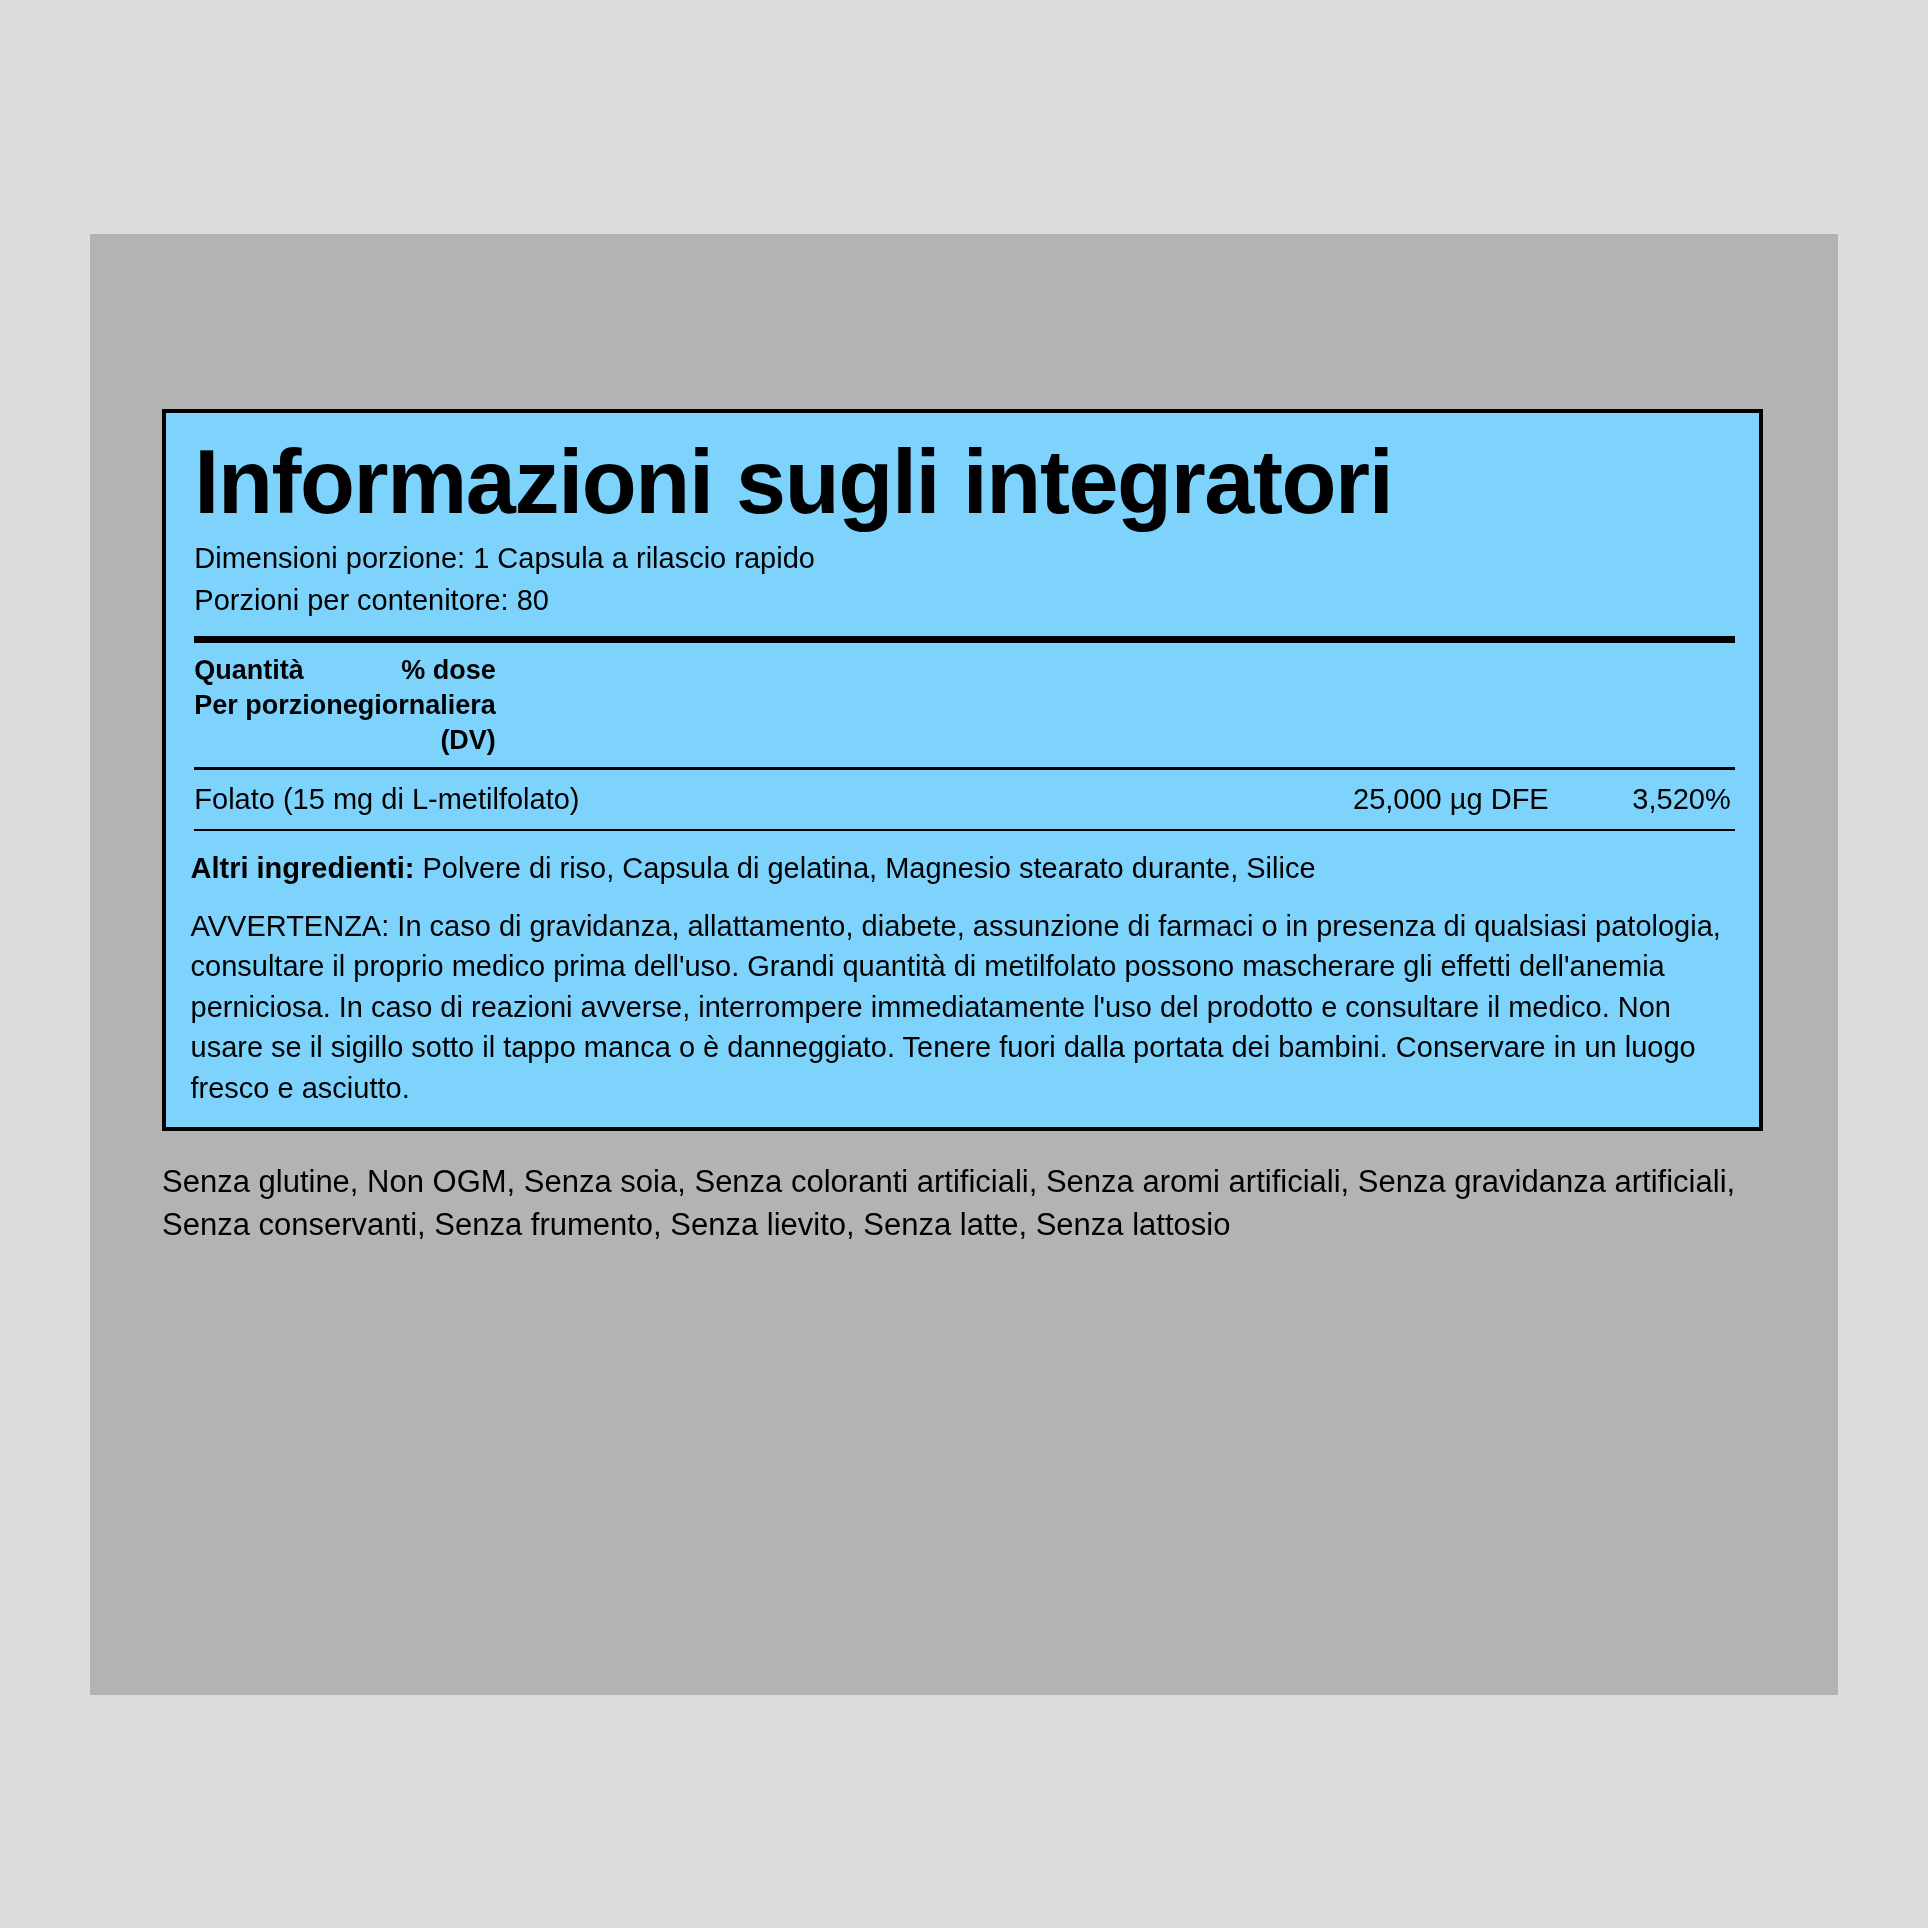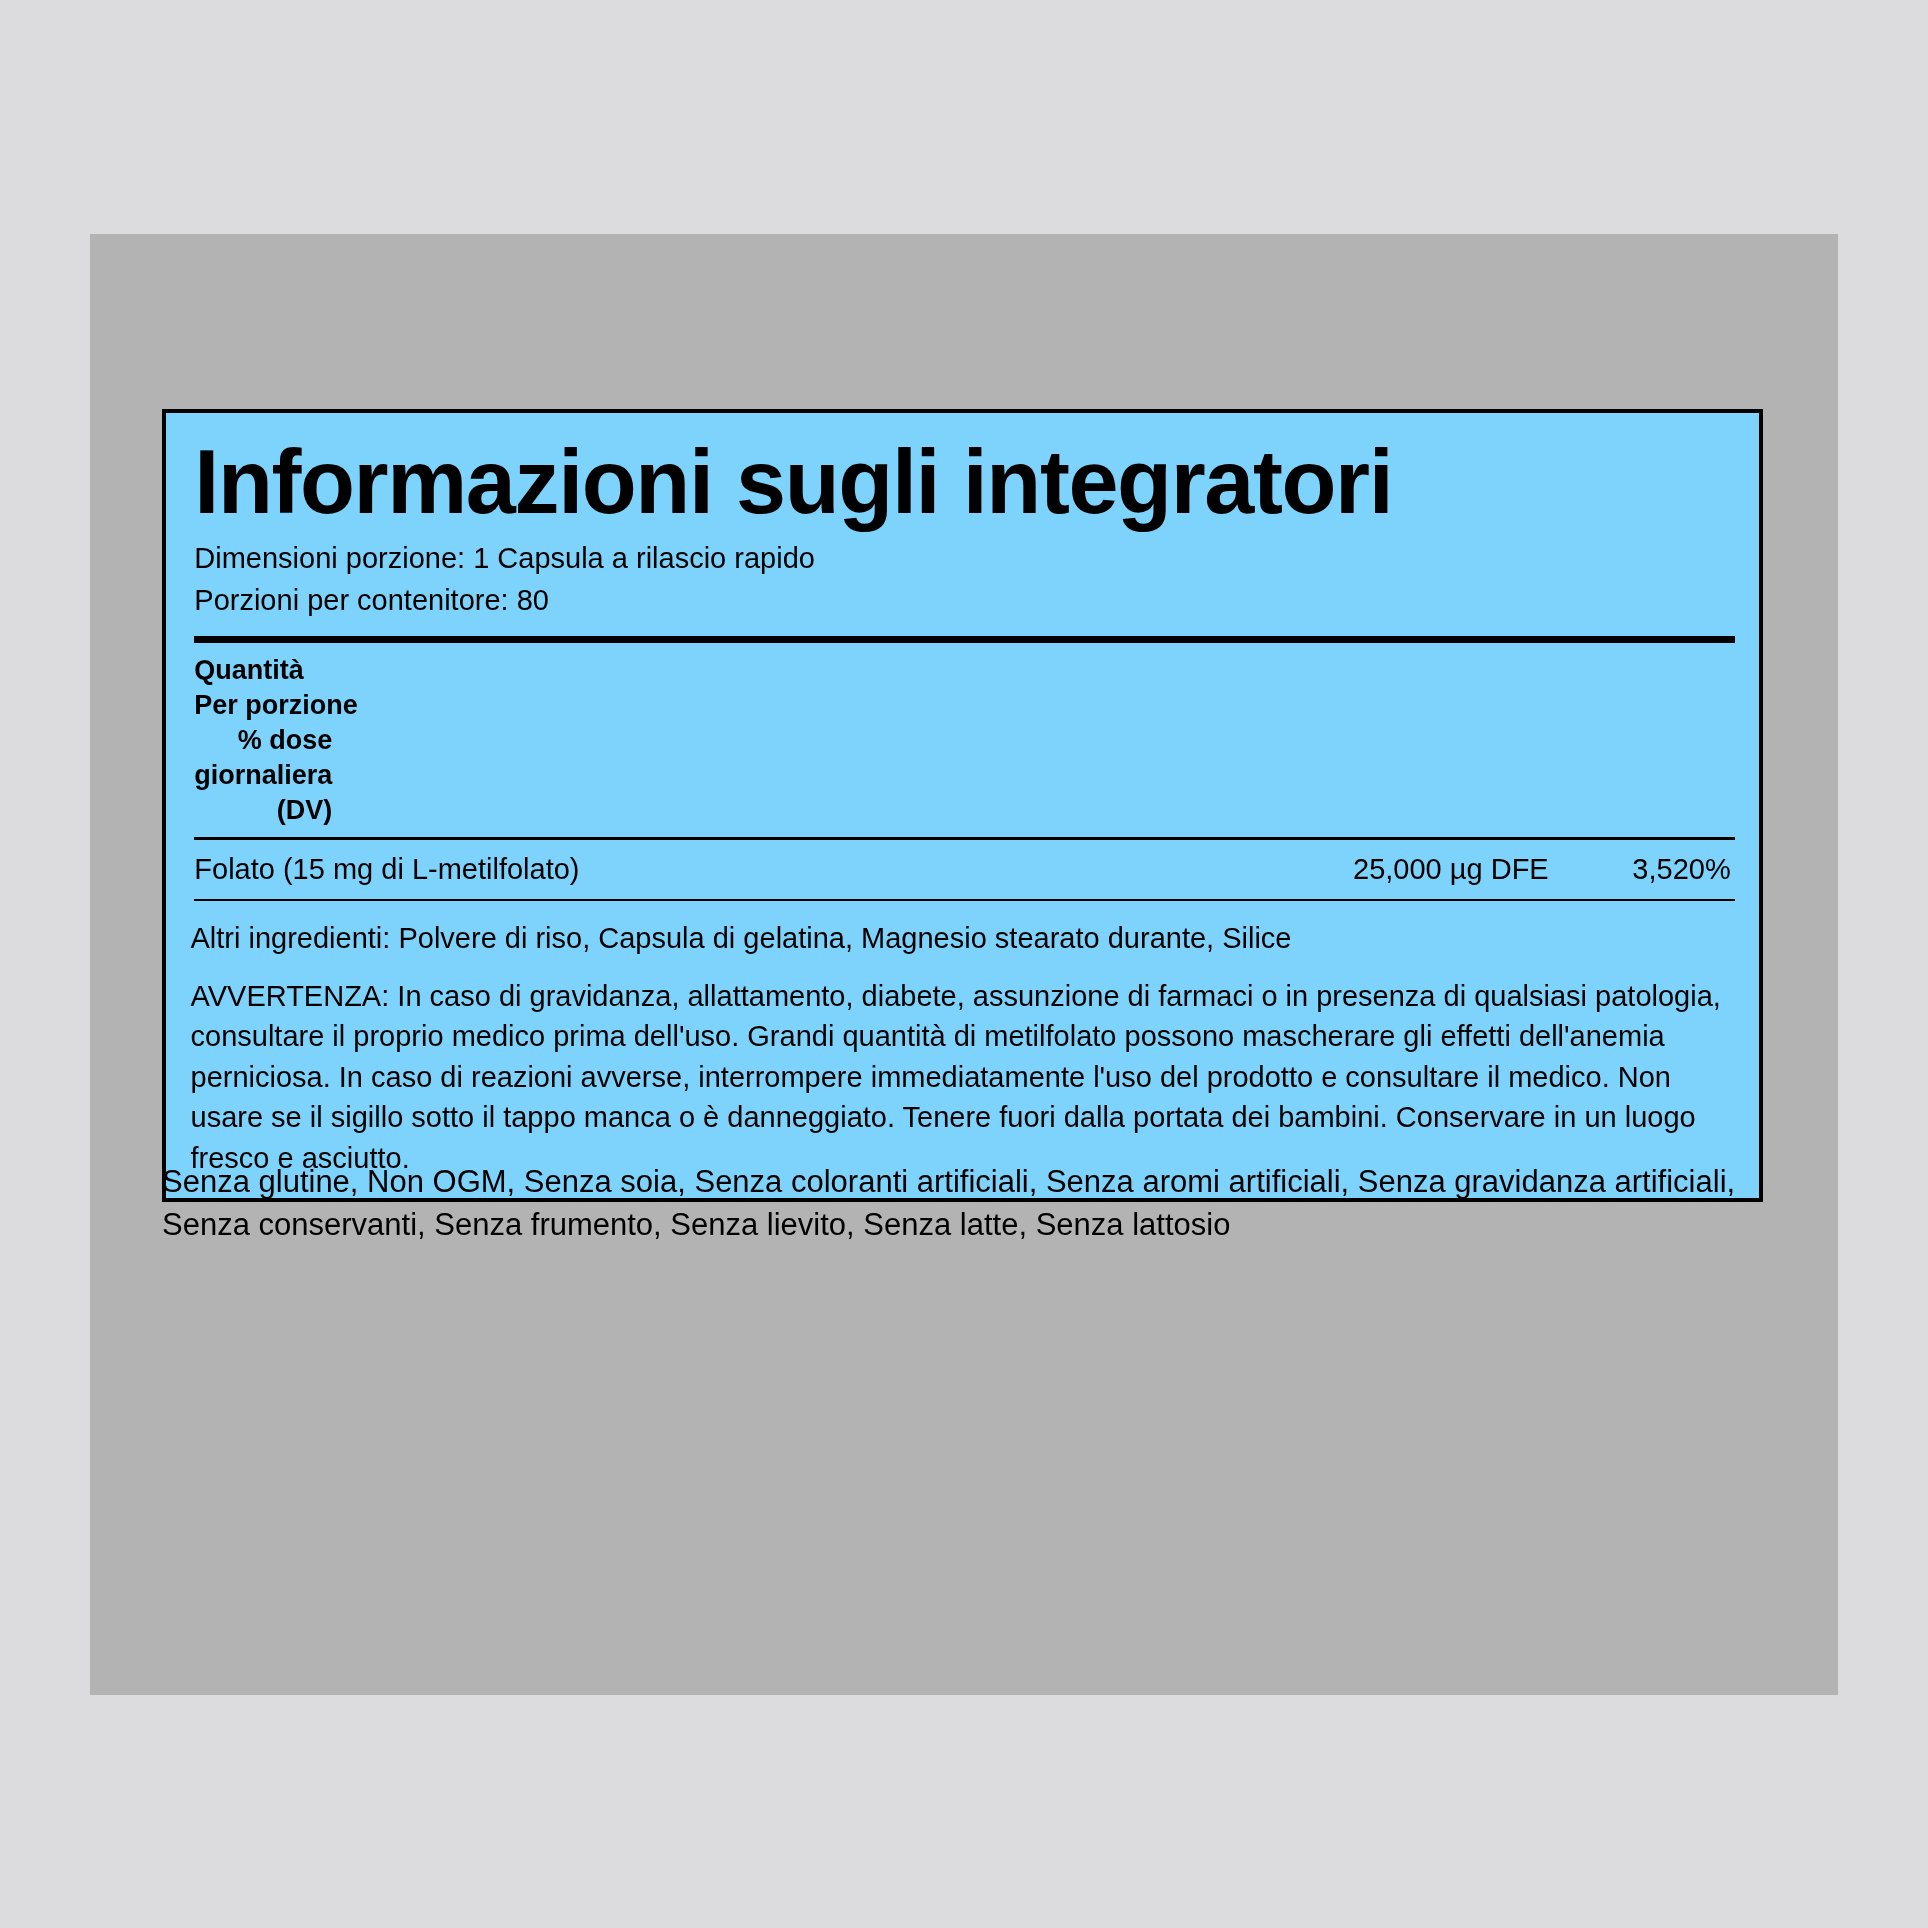--- a/index.html
+++ b/index.html
@@ -75,21 +75,20 @@
   .rule-hair {
     height: 1.9px;
     background: #000;
     margin: 0 0 0 3.8px;
   }
 
   .amount-row {
     display: flex;
     align-items: flex-start;
     margin: 9.4px 3.8px 9.4px 3.8px;
-    flex-direction: column;
   }
   .amount-left {
     font-size: 27px;
     font-weight: bold;
     line-height: 1.3;
     color: #000;
   }
   .amount-right {
     font-size: 27px;
     font-weight: bold;
@@ -116,21 +115,21 @@
     width: 122px;
     text-align: right;
   }
 
   .other-ing {
     font-size: 29px;
     line-height: 1.4;
     color: #000;
     margin: 17px 0 0 0;
   }
-  .other-ing b { font-weight: normal; margin-top: 27px; }
+  .other-ing b { font-weight: bold; margin-top: 27px; }
 
   .warning {
     font-size: 29px;
     line-height: 1.4;
     color: #000;
     margin: 17px 0 0 0;
   }
   .warning b { font-weight: normal; }
 
   .free-from {

